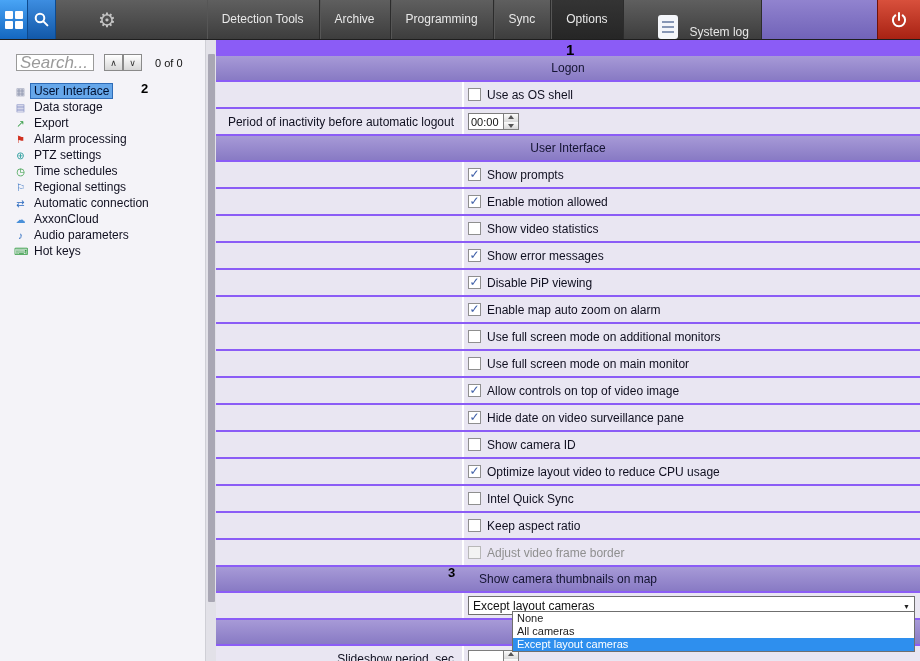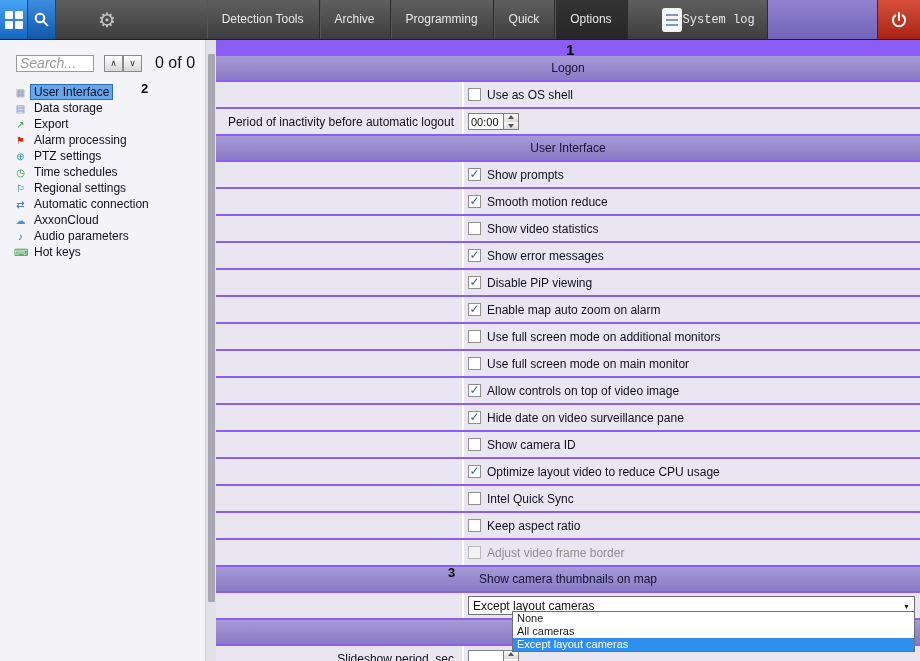--- a/index.html
+++ b/index.html
@@ -13,38 +13,38 @@
   .tile-blue1{width:27px;background:linear-gradient(#49a4f5,#1467c0);border-right:1px solid #0d4a8f;}
   .tile-blue2{width:27px;background:linear-gradient(#3d8de0,#1258a8);border-right:1px solid #0d4a8f;}
   .grid-icon{display:grid;grid-template-columns:8px 8px;grid-template-rows:8px 8px;gap:2px;}
   .grid-icon i{background:#fff;border-radius:1px;}
   .gear-tile{width:30px;margin-left:36px;color:#c4c4c4;font-size:20px;}
   .menu{display:flex;margin-left:10px;}
   .mitem{padding:0 15px;line-height:38px;font-size:12px;color:#e8e8e8;border-right:1px solid #2c2c2c;
          box-shadow:inset 1px 0 0 #565656;cursor:default;}
   .mitem:first-child{border-left:1px solid #2c2c2c;margin-top:48px;}
   .mitem.active{background:linear-gradient(#343434,#262626);}
-  .syslog{display:flex;align-items:center;margin-left:22px;padding:0 12px;gap:1px;color:#e8e8e8;font-size:12px;font-family:Liberation Mono, monospace;}
+  .syslog{display:flex;align-items:flex-end;margin-left:22px;padding:0 12px;gap:12px;color:#e8e8e8;font-size:12px;}
   .doc-icon{width:20px;height:24px;background:#f4f6fa;border-radius:3px;display:flex;flex-direction:column;
             justify-content:center;align-items:center;gap:3px;}
   .doc-icon i{display:block;width:12px;height:2px;background:#8797b5;}
   .purple-fill{flex:1;background:linear-gradient(#9183cf,#7163b8);border-left:1px solid #2c2c2c;}
   .power{width:42px;background:linear-gradient(#d8503c,#a82213);border-left:1px solid #6f1208;}
 
   
   .sidebar{position:absolute;left:0;top:40px;width:205px;bottom:0;background:#f4f3f8;}
   .searchrow{display:flex;align-items:center;padding:14px 0 0 16px;}
-  .search{width:78px;height:17px;border:1px solid #9a9a9a;font-size:14px;padding:0 3px;box-sizing:border-box;
+  .search{width:78px;height:17px;border:1px solid #9a9a9a;font-size:17px;padding:0 3px;box-sizing:border-box;
           background:#fff;color:#333;font-family:inherit;}
   .search::placeholder{color:#9a9a9a;font-style:italic;}
   .navbtn{width:19px;height:17px;border:1px solid#8a8a8a;background:linear-gradient(#fff,#d7d7d7);
           font-size:9px;color:#333;display:flex;align-items:center;justify-content:center;padding:0;box-sizing:border-box;}
   .navbtn.first{margin-left:10px;}
   .navbtn+. navbtn{margin-left:2px;}
-  .count{margin-left:13px;font-size:16px;color:#111;}
+  .count{margin-left:13px;font-size:11px;color:#111;}
   .tree{list-style:none;margin:12px 0 0;padding:0 0 0 14px;}
   .titem{display:flex;align-items:center;height:16px;font-size:12px;color:#101020;white-space:nowrap;}
   .ticon{width:13px;text-align:center;font-size:10px;margin-right:4px;flex:none;}
   .tlabel{padding:0 3px;line-height:14px;}
   .titem.selected .tlabel{background:#66a7ea;outline:1px solid #2e6cb8;color:#001030;}
 
   
   .vscroll{position:absolute;left:205px;top:40px;width:11px;bottom:0;background:#e2e1e8;
            border-left:1px solid #cfcfd6;box-sizing:border-box;}
   .thumb{position:absolute;left:2px;right:1px;top:14px;height:548px;background:#a9a7b4;border-radius:1px;}
@@ -109,21 +109,21 @@
       </svg>
     </div>
     <div class="tile gear-tile">
       <span>⚙</span>
     </div>
     <nav class="menu" id="menu">
         <div class="mitem">Devices</div>
         <div class="mitem">Detection Tools</div>
         <div class="mitem">Archive</div>
         <div class="mitem">Programming</div>
-        <div class="mitem">Quick</div>
+        <div class="mitem">Sync</div>
         <div class="mitem active">Options</div>
       </nav>
     <div class="syslog">
       <span class="doc-icon">
           <i></i>
           <i></i>
           <i></i>
         </span>
       <span>System log</span>
     </div>
@@ -233,21 +233,21 @@
           </span>
           <span class="rlabel">Show prompts</span>
         </div>
       </div>
       <div class="row">
         <div class="lcell"></div>
         <div class="rcell">
           <span class="cb checked">
             <span class="glyph">✓</span>
           </span>
-          <span class="rlabel">Smooth motion reduce</span>
+          <span class="rlabel">Enable motion allowed</span>
         </div>
       </div>
       <div class="row">
         <div class="lcell"></div>
         <div class="rcell">
           <span class="cb"></span>
           <span class="rlabel">Show video statistics</span>
         </div>
       </div>
       <div class="row">

